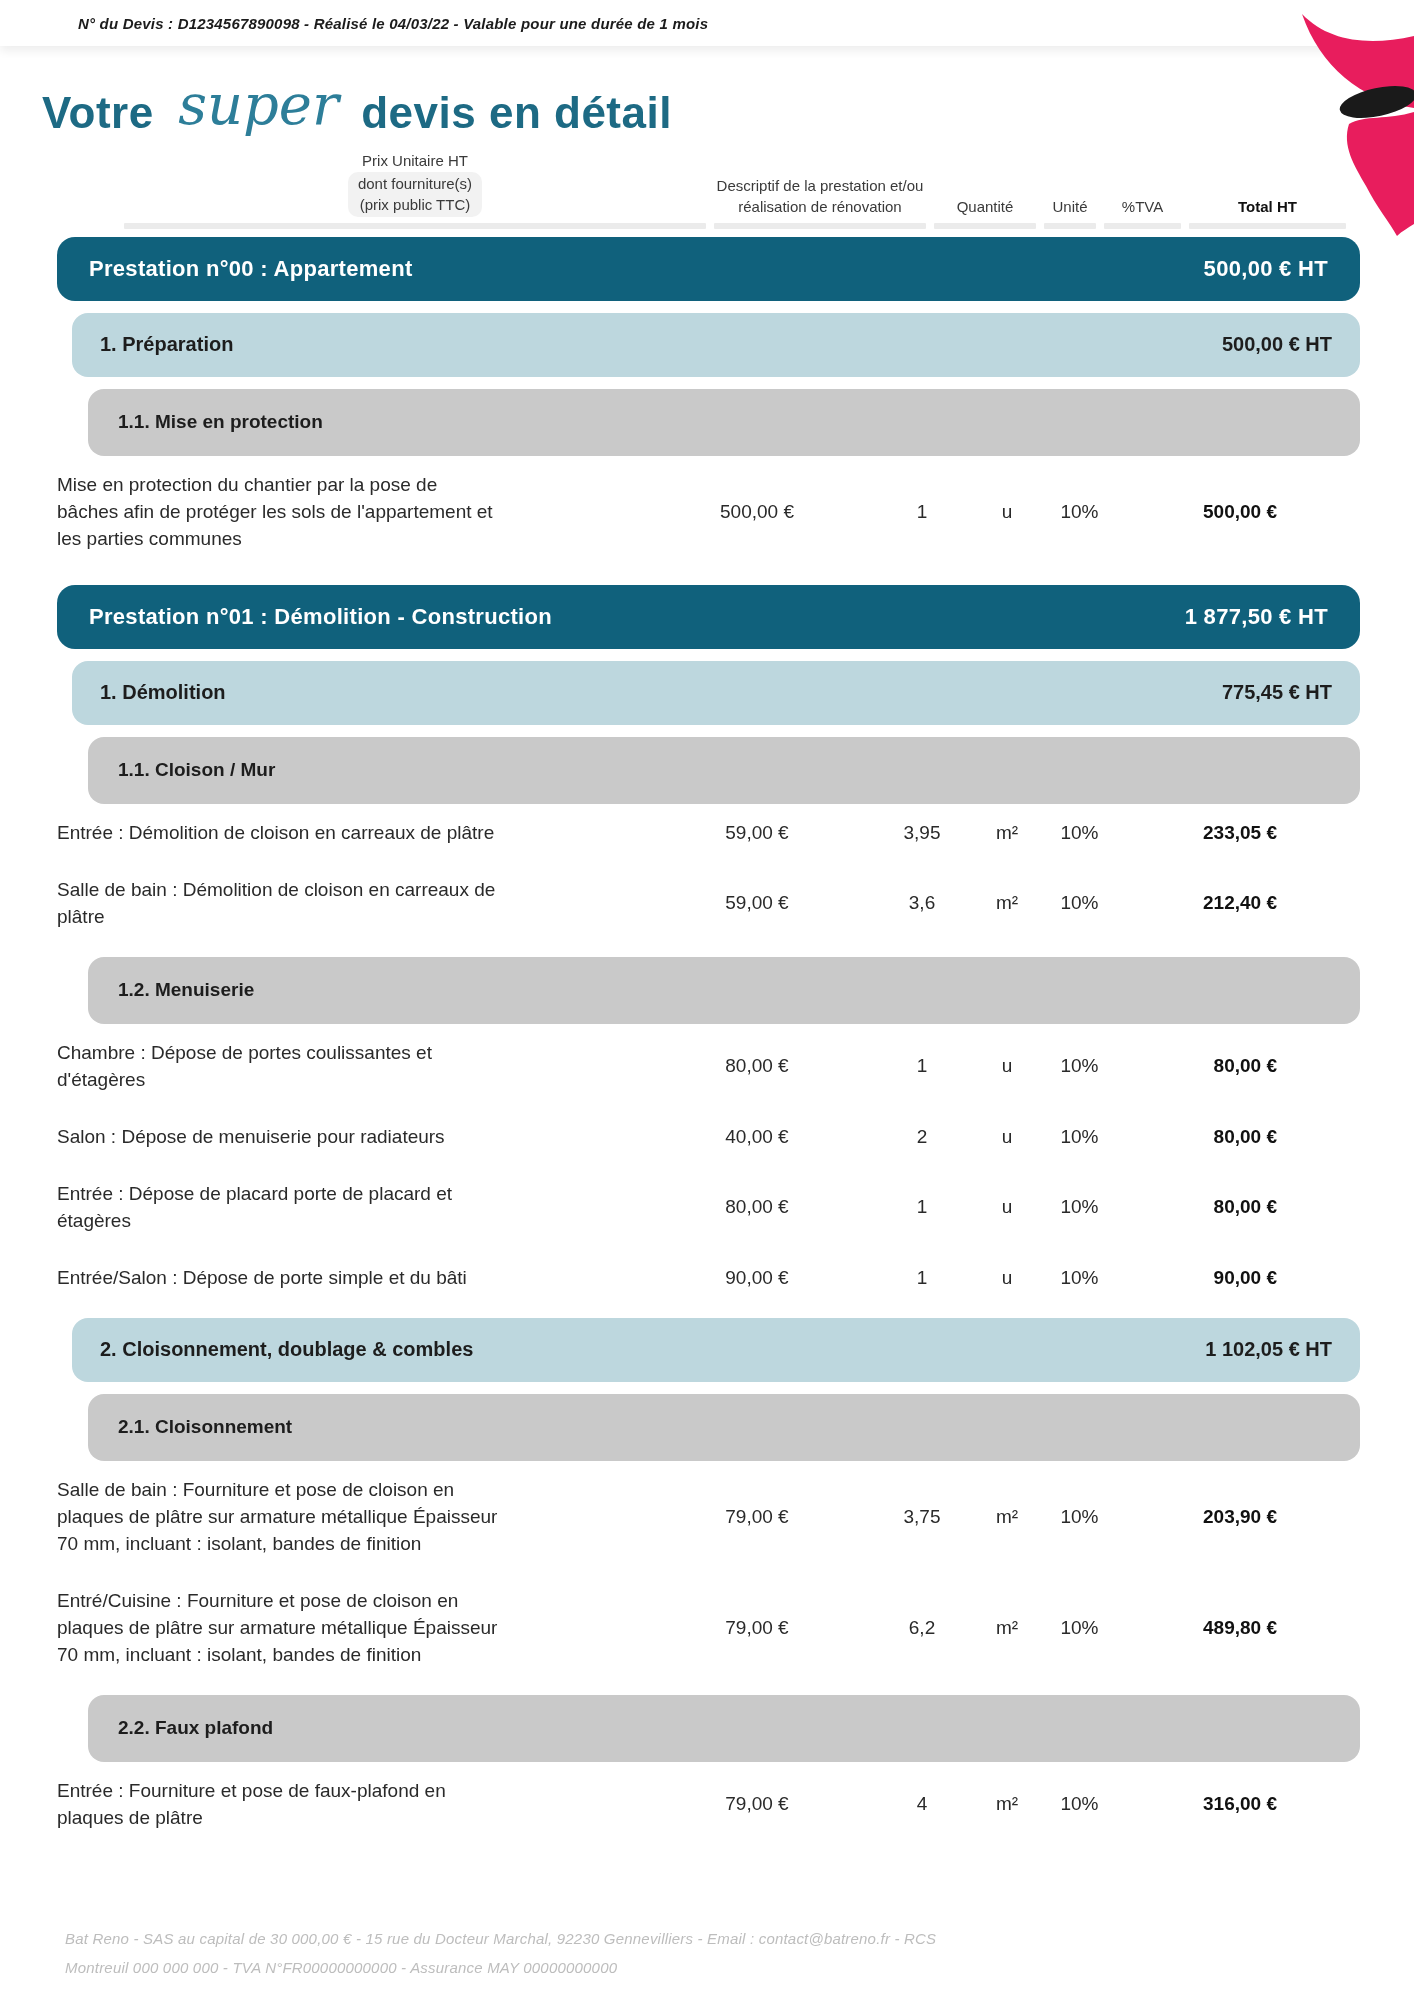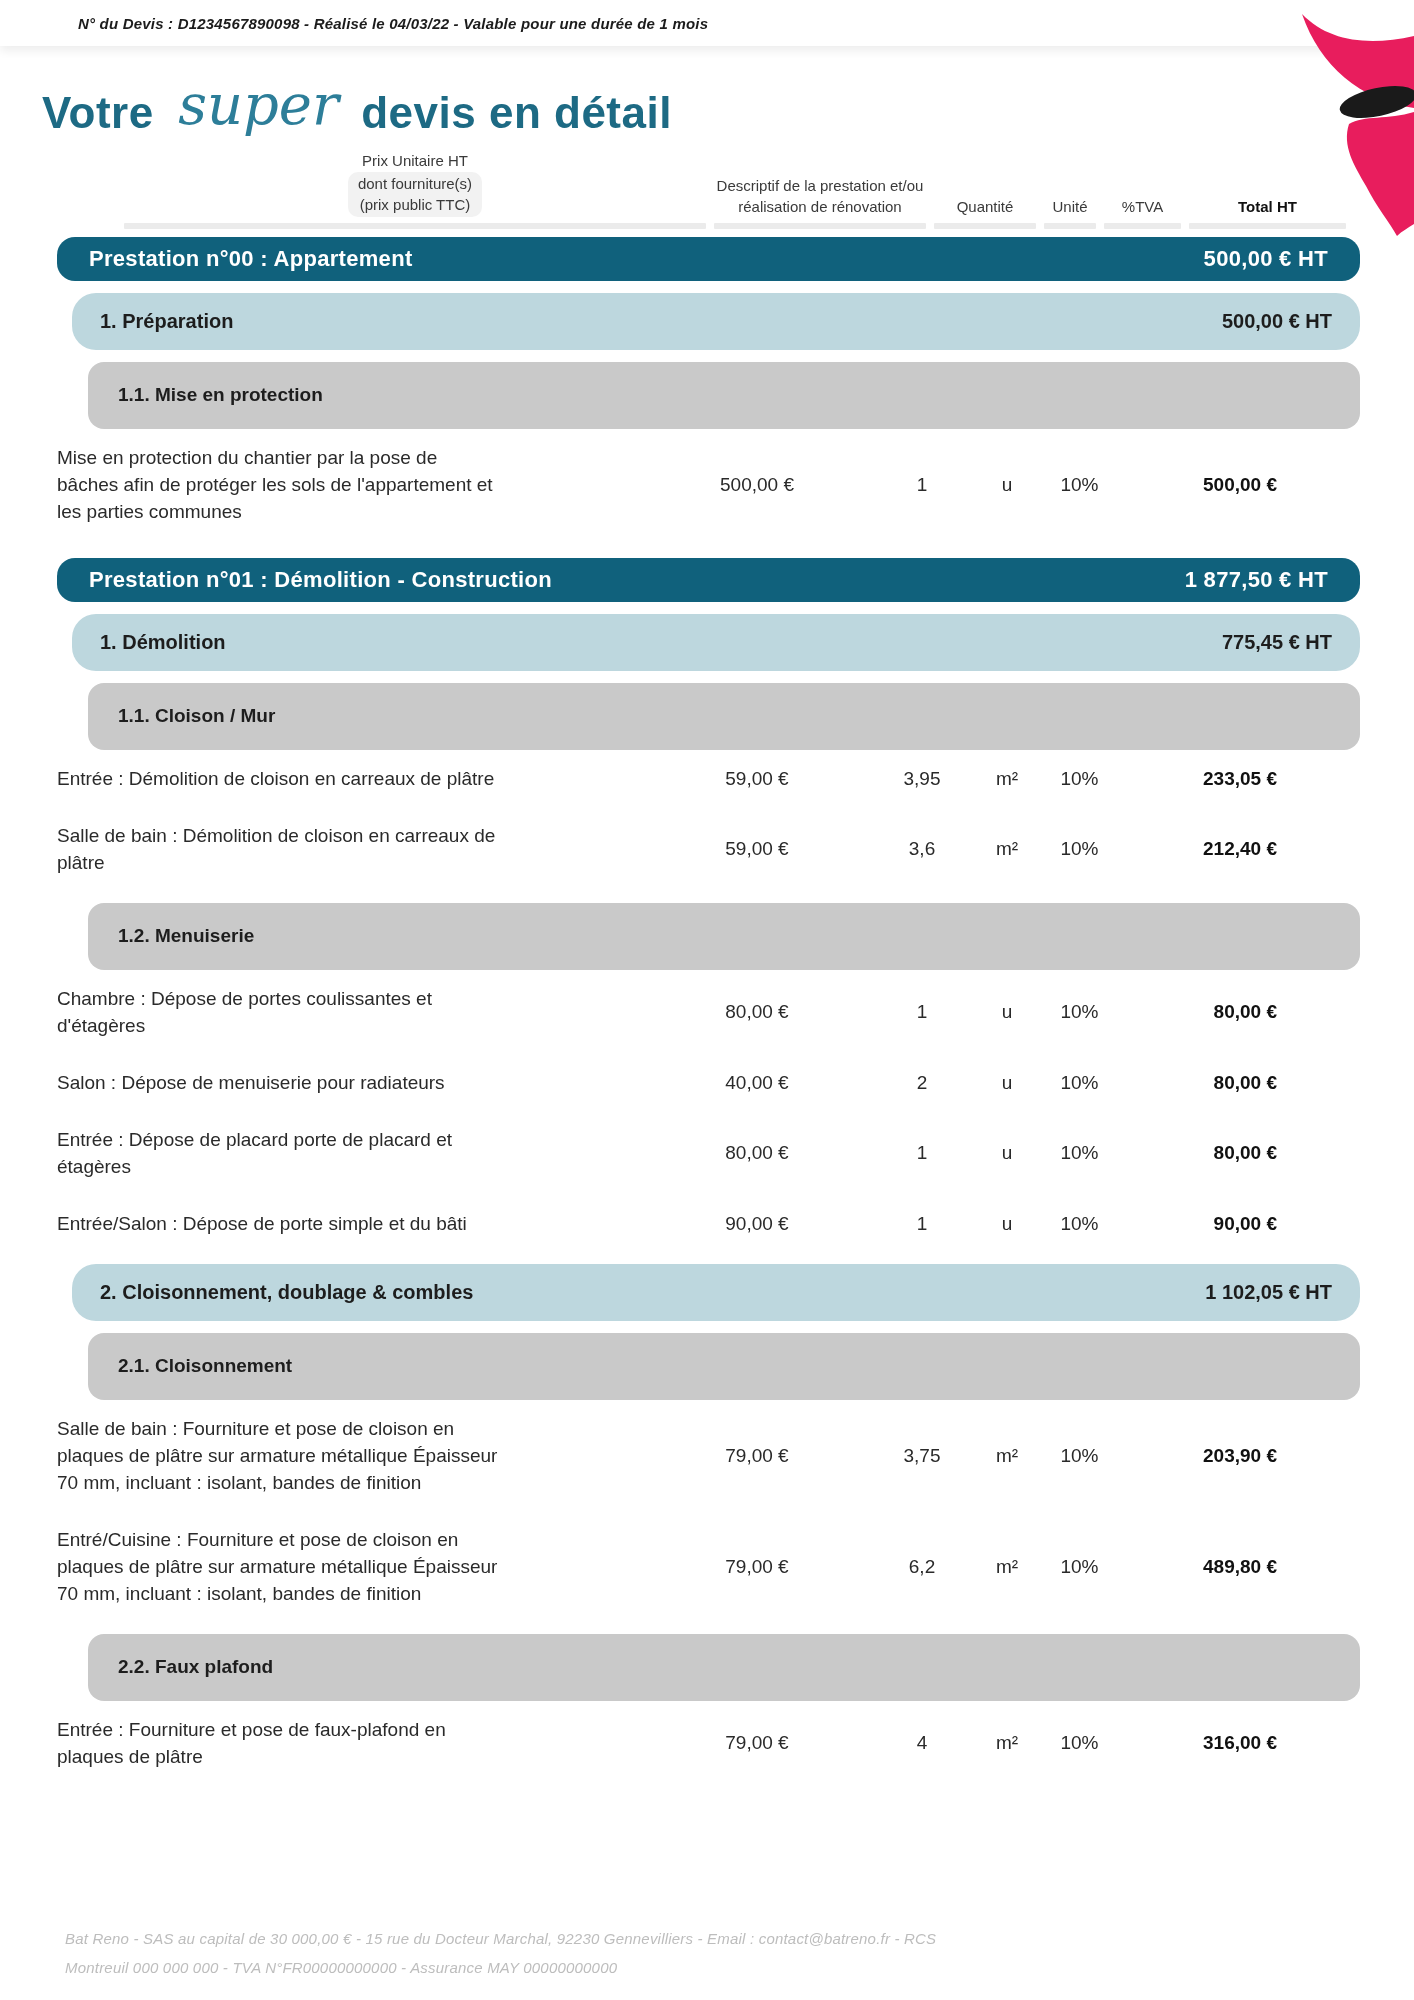--- a/index.html
+++ b/index.html
@@ -45,27 +45,27 @@
     background:#f2f2f2;border-radius:10px;padding:2px 10px;line-height:1.35;
   }
   .seg-row{margin-top:0;}
   .seg{height:6px;background:#ebebeb;border-radius:1px;margin:0 4px;}
   
   .banner{
     display:flex;align-items:center;justify-content:space-between;
     margin-left:57px;margin-right:54px;
   }
   .banner-p{
-    background:#10617c;color:#fff;height:44px;border-radius:18px;
+    background:#10617c;color:#fff;height:64px;border-radius:18px;
     padding:0 32px;margin-top:8px;
   }
   .banner-p .b-title,.banner-p .b-total{font-size:22px;font-weight:800;letter-spacing:.3px;}
   .banner-p.gap{margin-top:18px;}
   .banner-c{
-    background:#bdd7de;color:#1d1d1d;height:57px;border-radius:24px;
+    background:#bdd7de;color:#1d1d1d;height:64px;border-radius:16px;
     padding:0 28px;margin-top:12px;margin-left:72px;gap:16px;
   }
   .banner-c .b-title,.banner-c .b-total{font-size:20px;font-weight:700;}
   .banner-s{
     background:#c9c9c9;color:#1d1d1d;height:67px;border-radius:16px;
     padding:0 30px;margin-top:12px;margin-left:88px;
   }
   .banner-s .b-title{font-size:19px;font-weight:700;}
   
   .row{padding:15px 0;align-items:center;}

